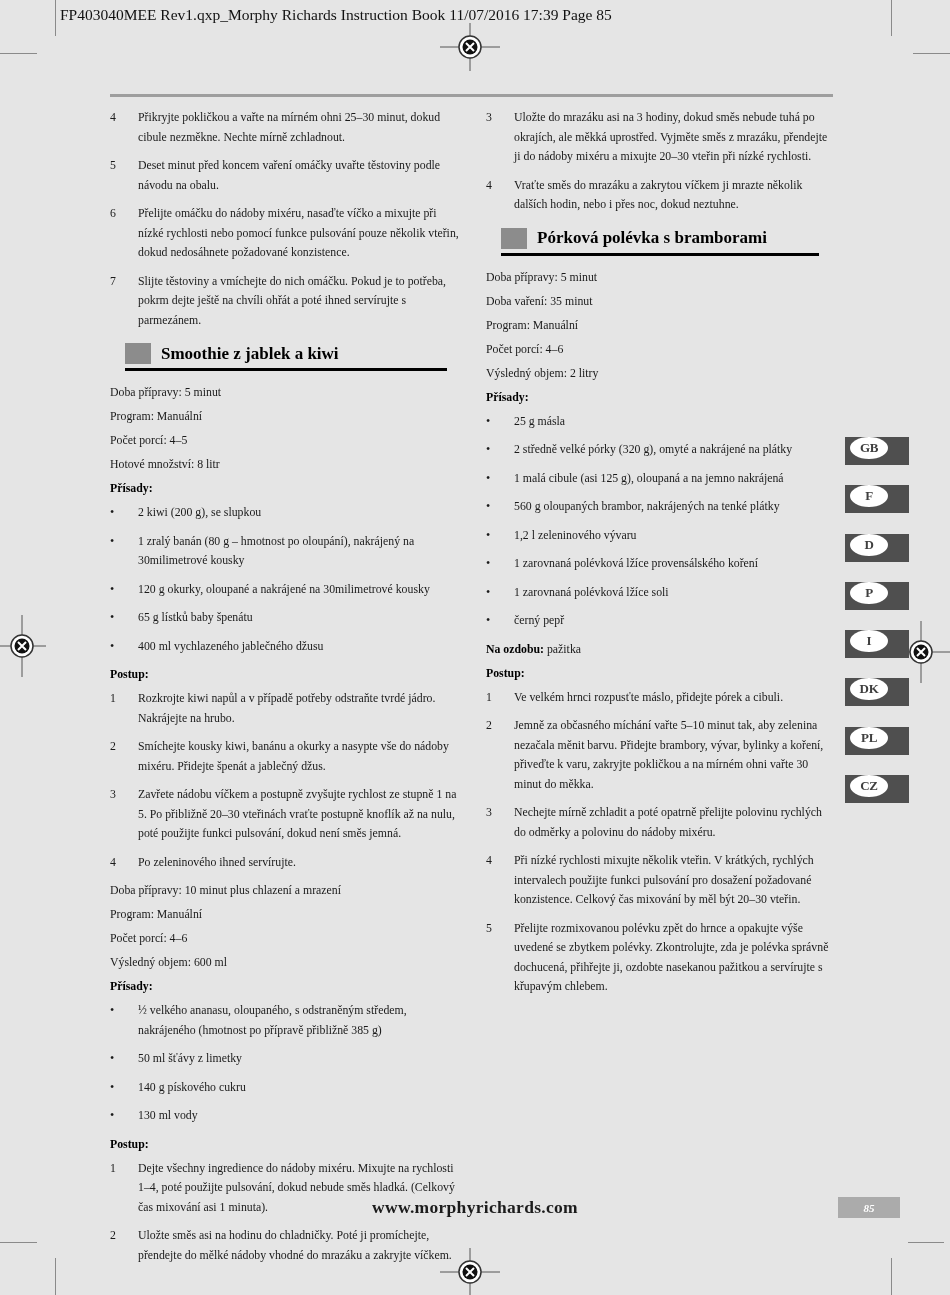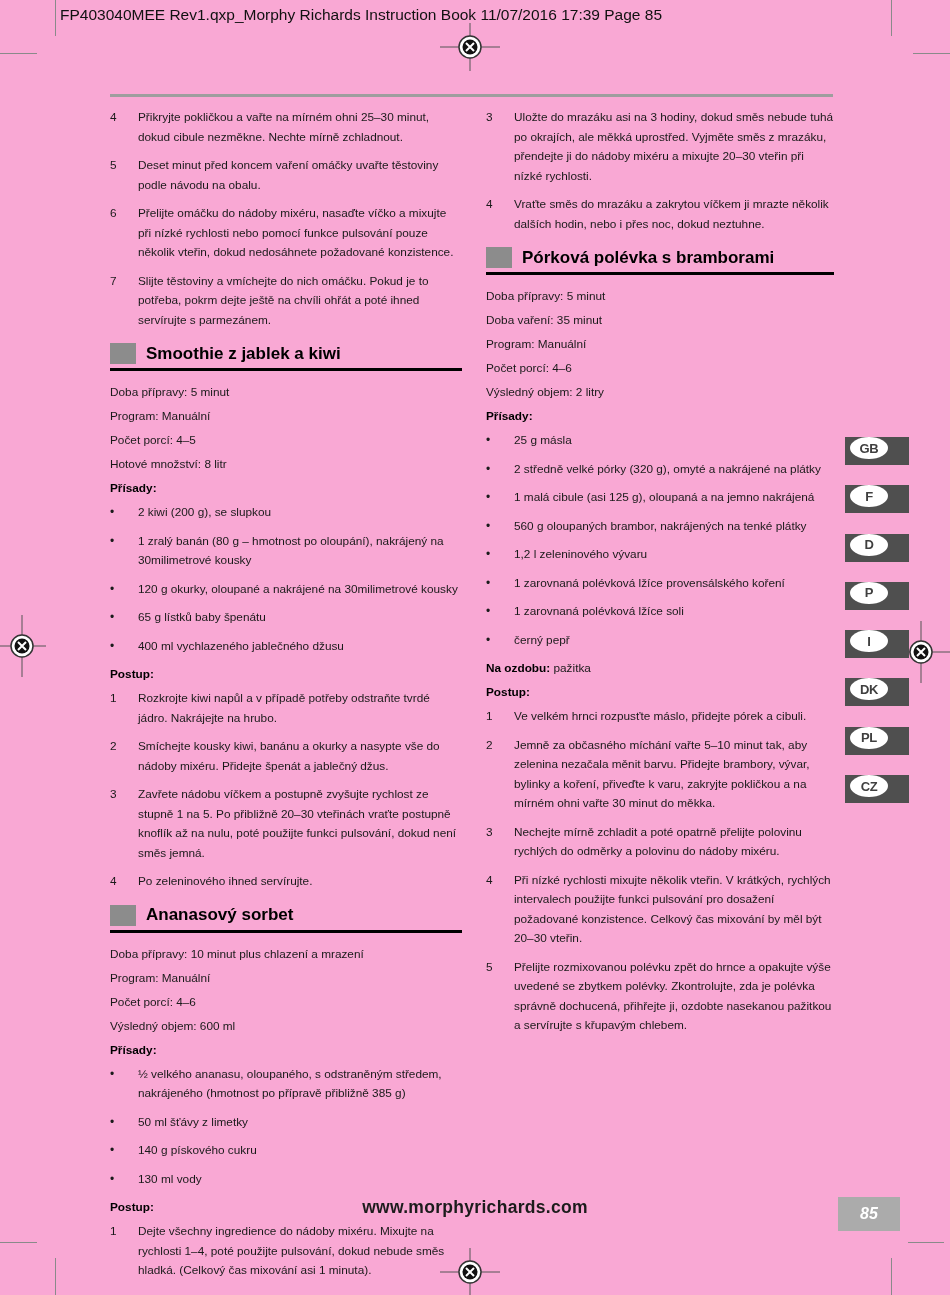--- a/index.html
+++ b/index.html
@@ -1,17 +1,17 @@
 <!DOCTYPE html>
 <html><head>
 <meta charset="utf-8">
 <style>
   html,body{margin:0;padding:0;background:#fff;}
-  .page{position:relative;width:950px;height:1295px;background:#f9a8d4;
-        font-family:Liberation Sans, sans-serif;color:#1a1a1a;overflow:hidden;}
+  .page{position:relative;width:950px;height:1295px;background:#e5e5e5;
+        font-family:Liberation Serif, serif;color:#1a1a1a;overflow:hidden;}
 
   
   .print-header{position:absolute;left:60px;top:6px;font-size:15.5px;color:#111;white-space:nowrap;}
   .header-rule{position:absolute;left:110px;top:94px;width:723px;height:3px;background:#9e9e9e;}
 
   
   .crop{position:absolute;background:#8a8a8a;}
 
   
   .regmark{position:absolute;}
@@ -19,21 +19,21 @@
   
   .col{position:absolute;top:108px;font-size:11.8px;line-height:19.5px;}
   .col-left{left:110px;width:352px;}
   .col-right{left:486px;width:348px;}
 
   .step{display:flex;margin-bottom:9px;}
   .step-num{width:28px;flex:none;}
   .step-text{flex:1;}
 
   .recipe-head{display:flex;align-items:center;gap:10px;border-bottom:3px solid #000;
-               padding-bottom:4px;margin:13px 0 12px;}
+               padding-bottom:4px;margin:13px 15px 12px;}
   .head-square{width:26px;height:21px;background:#8c8c8c;flex:none;}
   .recipe-title{font-size:17px;font-weight:bold;margin:0;color:#000;}
 
   .meta{margin-bottom:4.5px;}
   .label{font-weight:bold;margin-bottom:4.5px;color:#000;}
   .garnish{margin-bottom:4.5px;}
   .garnish b{color:#000;}
 
   .ing{display:flex;margin-bottom:9px;}
   .bullet{width:28px;flex:none;font-size:12px;}
@@ -43,22 +43,22 @@
   .tabs{position:absolute;left:845px;top:437px;width:64px;}
   .tab{width:64px;height:28px;background:#4f4f4f;margin-bottom:20.3px;
        display:flex;align-items:flex-start;}
   .tab-oval{margin-left:5px;width:38px;height:22px;background:#fff;border-radius:50%;
             display:flex;align-items:center;justify-content:center;
             font-weight:bold;font-size:13px;color:#3f3f3f;letter-spacing:-0.3px;}
 
   
   .footer-url{position:absolute;left:0;top:1197px;width:950px;text-align:center;
               font-size:17.5px;font-weight:bold;color:#1c1c1c;letter-spacing:0.3px;}
-  .page-badge{position:absolute;left:838px;top:1197px;width:62px;height:34px;background:#ababab;
-              color:#fff;font-style:italic;font-weight:bold;font-size:16px;
+  .page-badge{position:absolute;left:838px;top:1197px;width:62px;height:21px;background:#ababab;
+              color:#fff;font-style:italic;font-weight:bold;font-size:11px;
               display:flex;align-items:center;justify-content:center;}
 </style>
 </head>
 <body>
 
 <div class="page">
 
   <div class="crop" style="left:55px;top:0;width:1px;height:36px;"></div>
   <div class="crop" style="left:0;top:53px;width:37px;height:1px;"></div>
   <div class="crop" style="left:891px;top:0;width:1px;height:36px;"></div>
@@ -181,24 +181,20 @@
           <span class="step-num">3</span>
           <span class="step-text">Zavřete nádobu víčkem a postupně zvyšujte rychlost ze stupně 1 na 5. Po přibližně 20–30 vteřinách vraťte postupně knoflík až na nulu, poté použijte funkci pulsování, dokud není směs jemná.</span>
         </div>
 
         <div class="step">
           <span class="step-num">4</span>
           <span class="step-text">Po zeleninového ihned servírujte.</span>
         </div>
       </div>
 
-    <div class="recipe-head">
-      <span class="head-square"></span>
-      <h2 class="recipe-title">Ananasový sorbet</h2>
-    </div>
     <div>
 
     <div class="meta">Doba přípravy: 10 minut plus chlazení a mrazení</div>
         <div class="meta">Program: Manuální</div>
         <div class="meta">Počet porcí: 4–6</div>
         <div class="meta">Výsledný objem: 600 ml</div>
       </div>
     <div class="label">Přísady:</div>
     <div>
 

